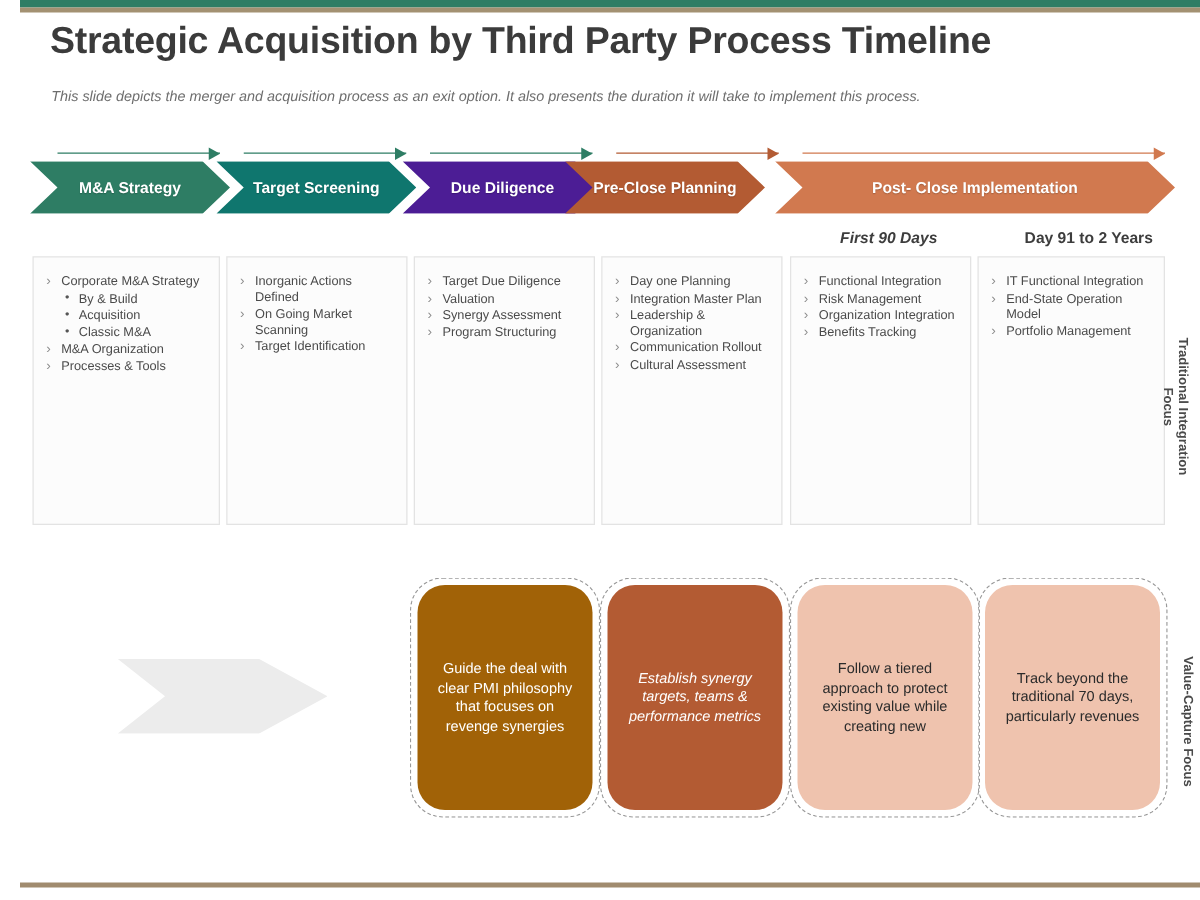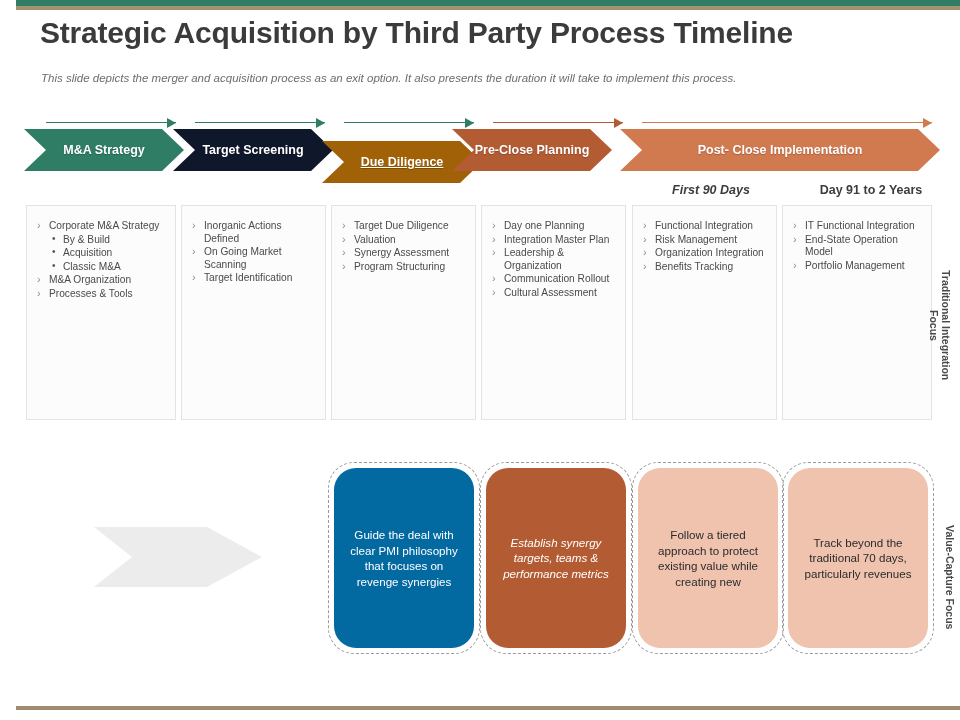--- a/index.html
+++ b/index.html
@@ -140,24 +140,24 @@
       </div>
       <div class="arrowline" style="left: 626px; top: 118px; width: 290px;">
         <div class="ln" style="background: rgb(209, 121, 79);"></div>
         <div class="hd" style="border-left: 9px solid rgb(209, 121, 79);"></div>
       </div>
     </div>
   <div id="chevrons">
       <div class="chev first" style="left: 8px; top: 129px; width: 160px; background: rgb(46, 125, 100);">
         <span>M&amp;A Strategy</span>
       </div>
-      <div class="chev" style="left: 157px; top: 129px; width: 160px; background: #0f172a;">
+      <div class="chev" style="left: 157px; top: 129px; width: 160px; background: #0f766e;">
         <span>Target Screening</span>
       </div>
-      <div class="chev" style="left: 306px; top: 141px; width: 160px; background: #a16207; text-decoration: underline;">
+      <div class="chev" style="left: 306px; top: 129px; width: 160px; background: #4c1d95;">
         <span>Due Diligence</span>
       </div>
       <div class="chev" style="left: 436px; top: 129px; width: 160px; background: rgb(179, 91, 51);">
         <span>Pre-Close Planning</span>
       </div>
       <div class="chev" style="left: 604px; top: 129px; width: 320px; background: rgb(209, 121, 79);">
         <span>Post- Close Implementation</span>
       </div>
     </div>
   <div id="daylabels">
@@ -215,21 +215,21 @@
         </ul>
       </div>
     </div>
 
   <div class="sidelabel" style="left:912px;top:255px;height:140px;">Traditional Integration Focus</div>
 
   <div class="greychev" style="left:78px;top:527px;width:168px;height:60px;"></div>
 
   <div id="cards">
       <div class="cardwrap" style="left: 312px; width: 152px;"></div>
-      <div class="card" style="left: 318px; width: 140px; background: #0369a1; color: rgb(255, 255, 255);">
+      <div class="card" style="left: 318px; width: 140px; background: #a16207; color: rgb(255, 255, 255);">
         <span>Guide the deal with clear PMI philosophy that focuses on revenge synergies</span>
       </div>
       <div class="cardwrap" style="left: 464px; width: 152px;"></div>
       <div class="card" style="left: 470px; width: 140px; background: rgb(179, 91, 51); color: rgb(255, 255, 255); font-style: italic;">
         <span>Establish synergy targets, teams &amp; performance metrics</span>
       </div>
       <div class="cardwrap" style="left: 616px; width: 152px;"></div>
       <div class="card" style="left: 622px; width: 140px; background: rgb(239, 195, 174); color: rgb(43, 43, 43);">
         <span>Follow a tiered approach to protect existing value while creating new</span>
       </div>

